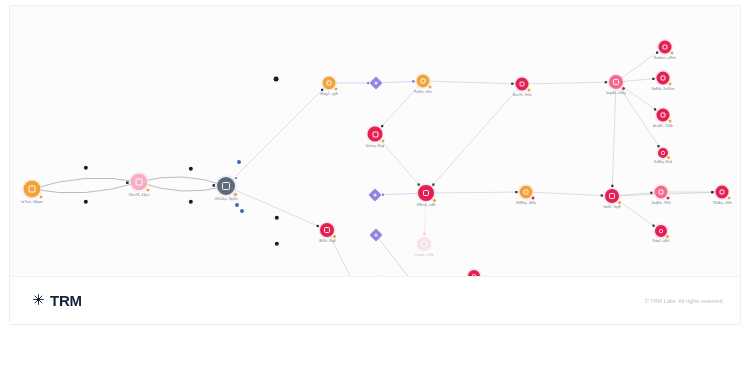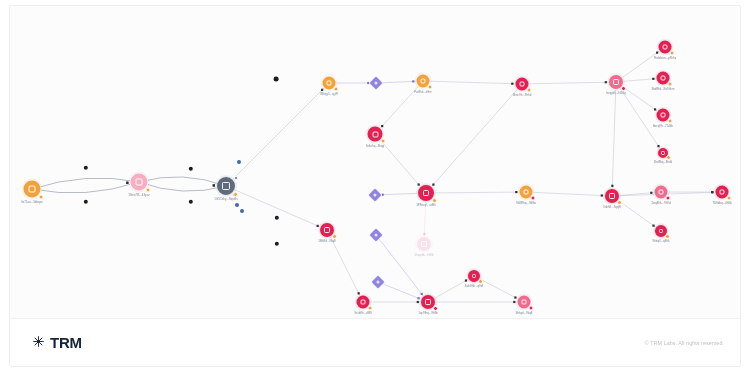--- a/index.html
+++ b/index.html
@@ -11,21 +11,21 @@
     overflow: hidden;
   }
   #app {
     position: relative;
     width: 750px; height: 375px;
     background: #ffffff;
   }
   #panel {
     position: absolute;
     left: 9px; top: 5px;
-    width: 732px; height: 362px;
+    width: 732px; height: 320px;
     background: #fcfcfd;
     border: 1px solid #eceef1;
     border-radius: 2px;
     overflow: hidden;
   }
   #graph-canvas {
     position: absolute;
     left: 0; top: 0;
     width: 730px; height: 312px;
     background: #fcfcfd;

